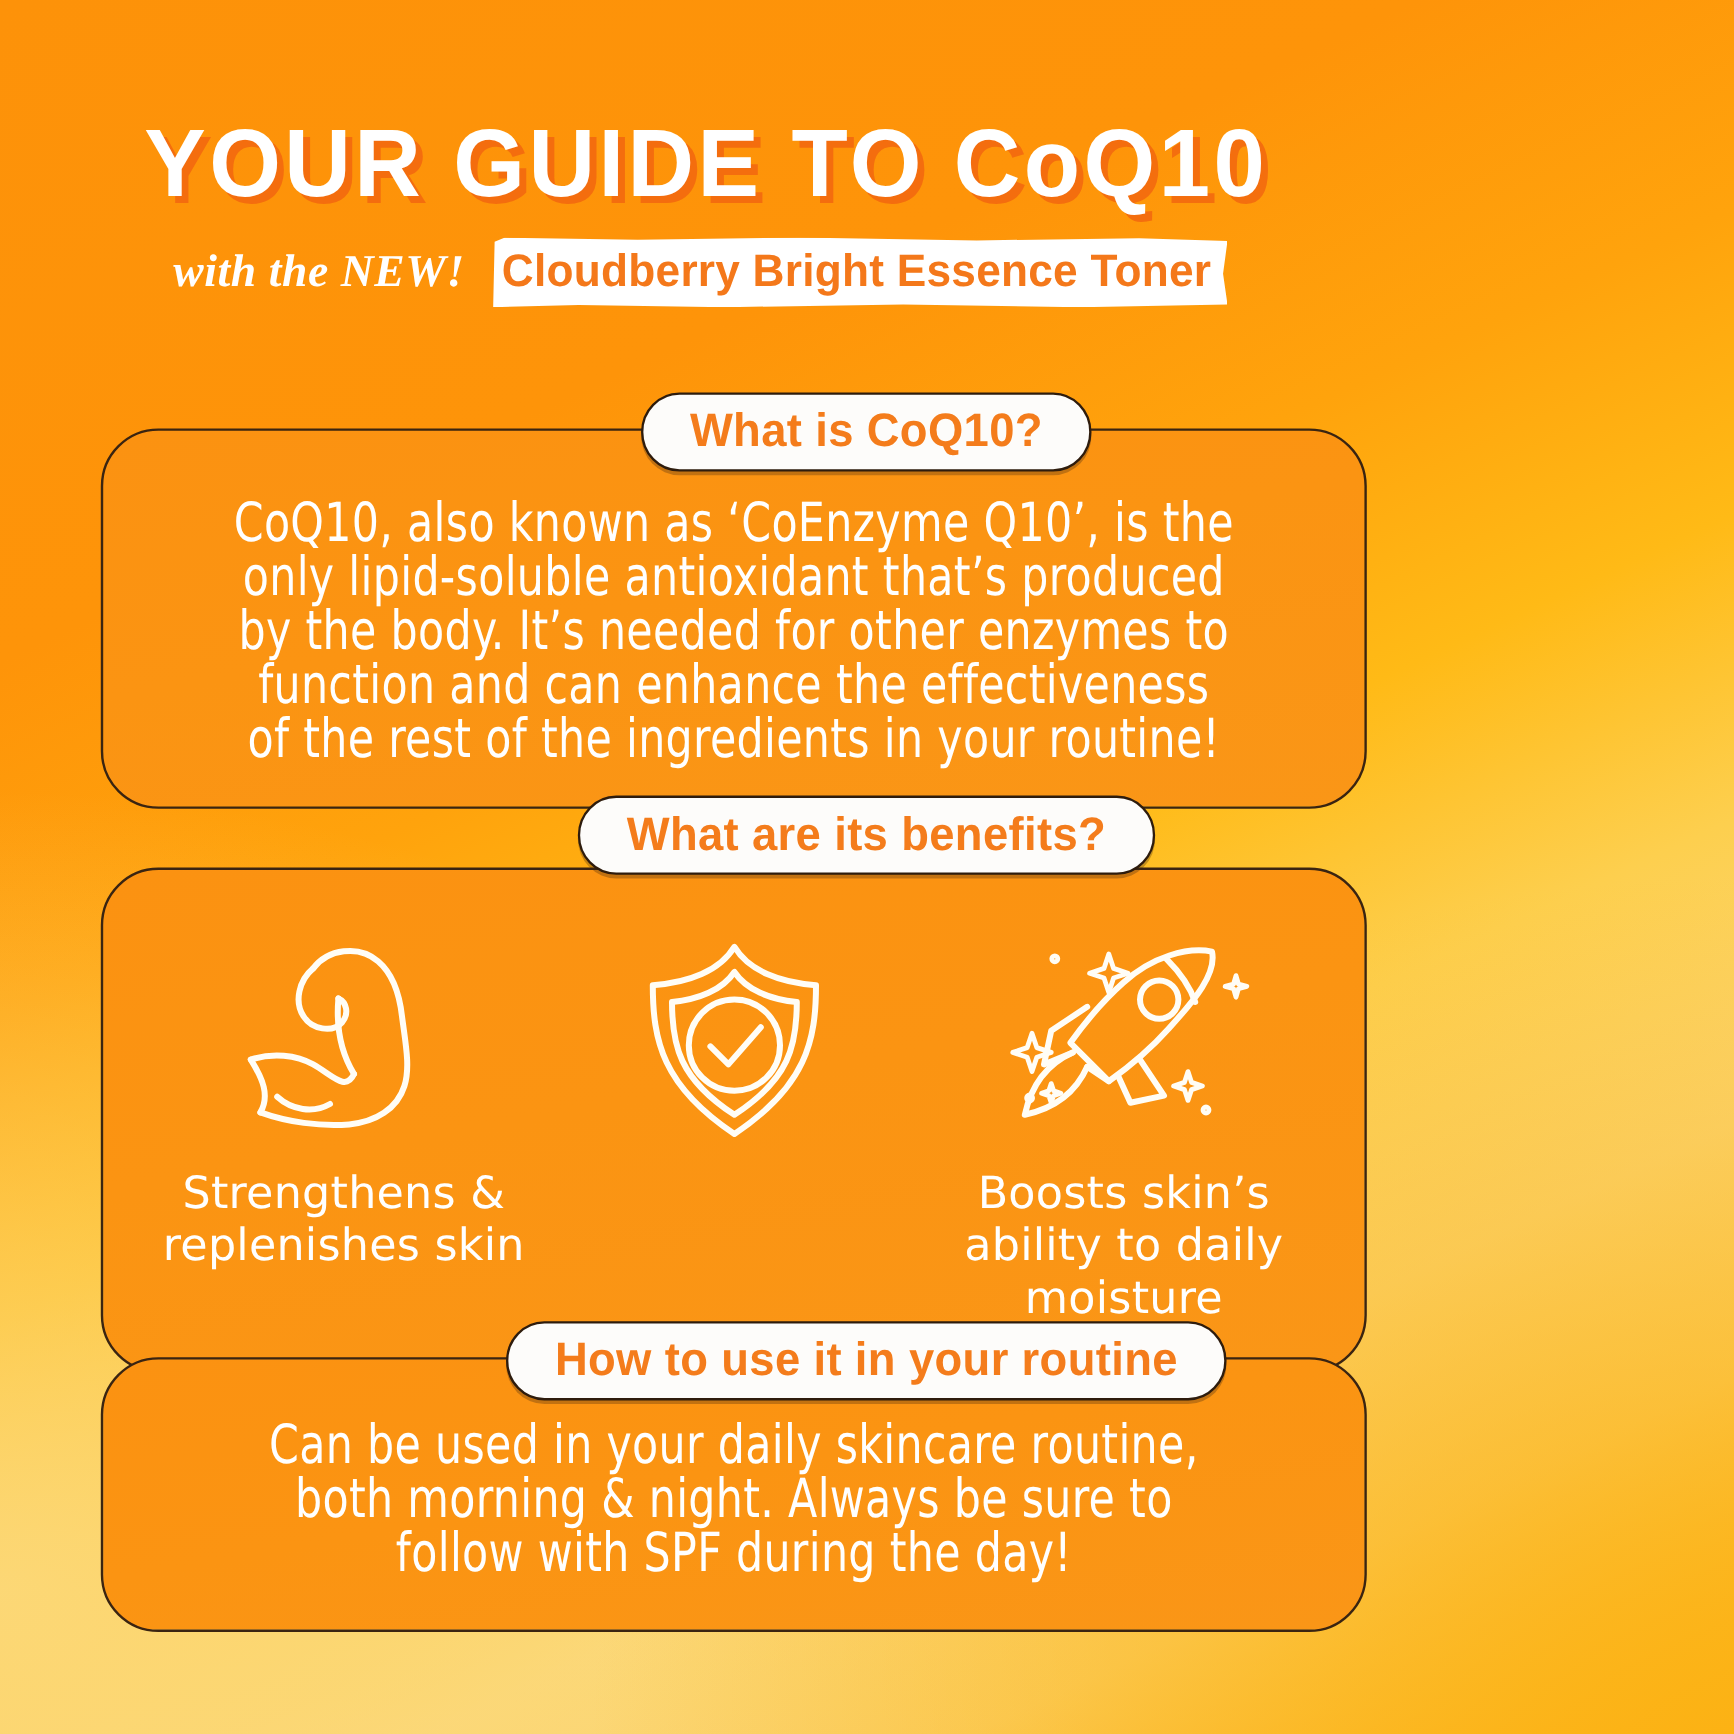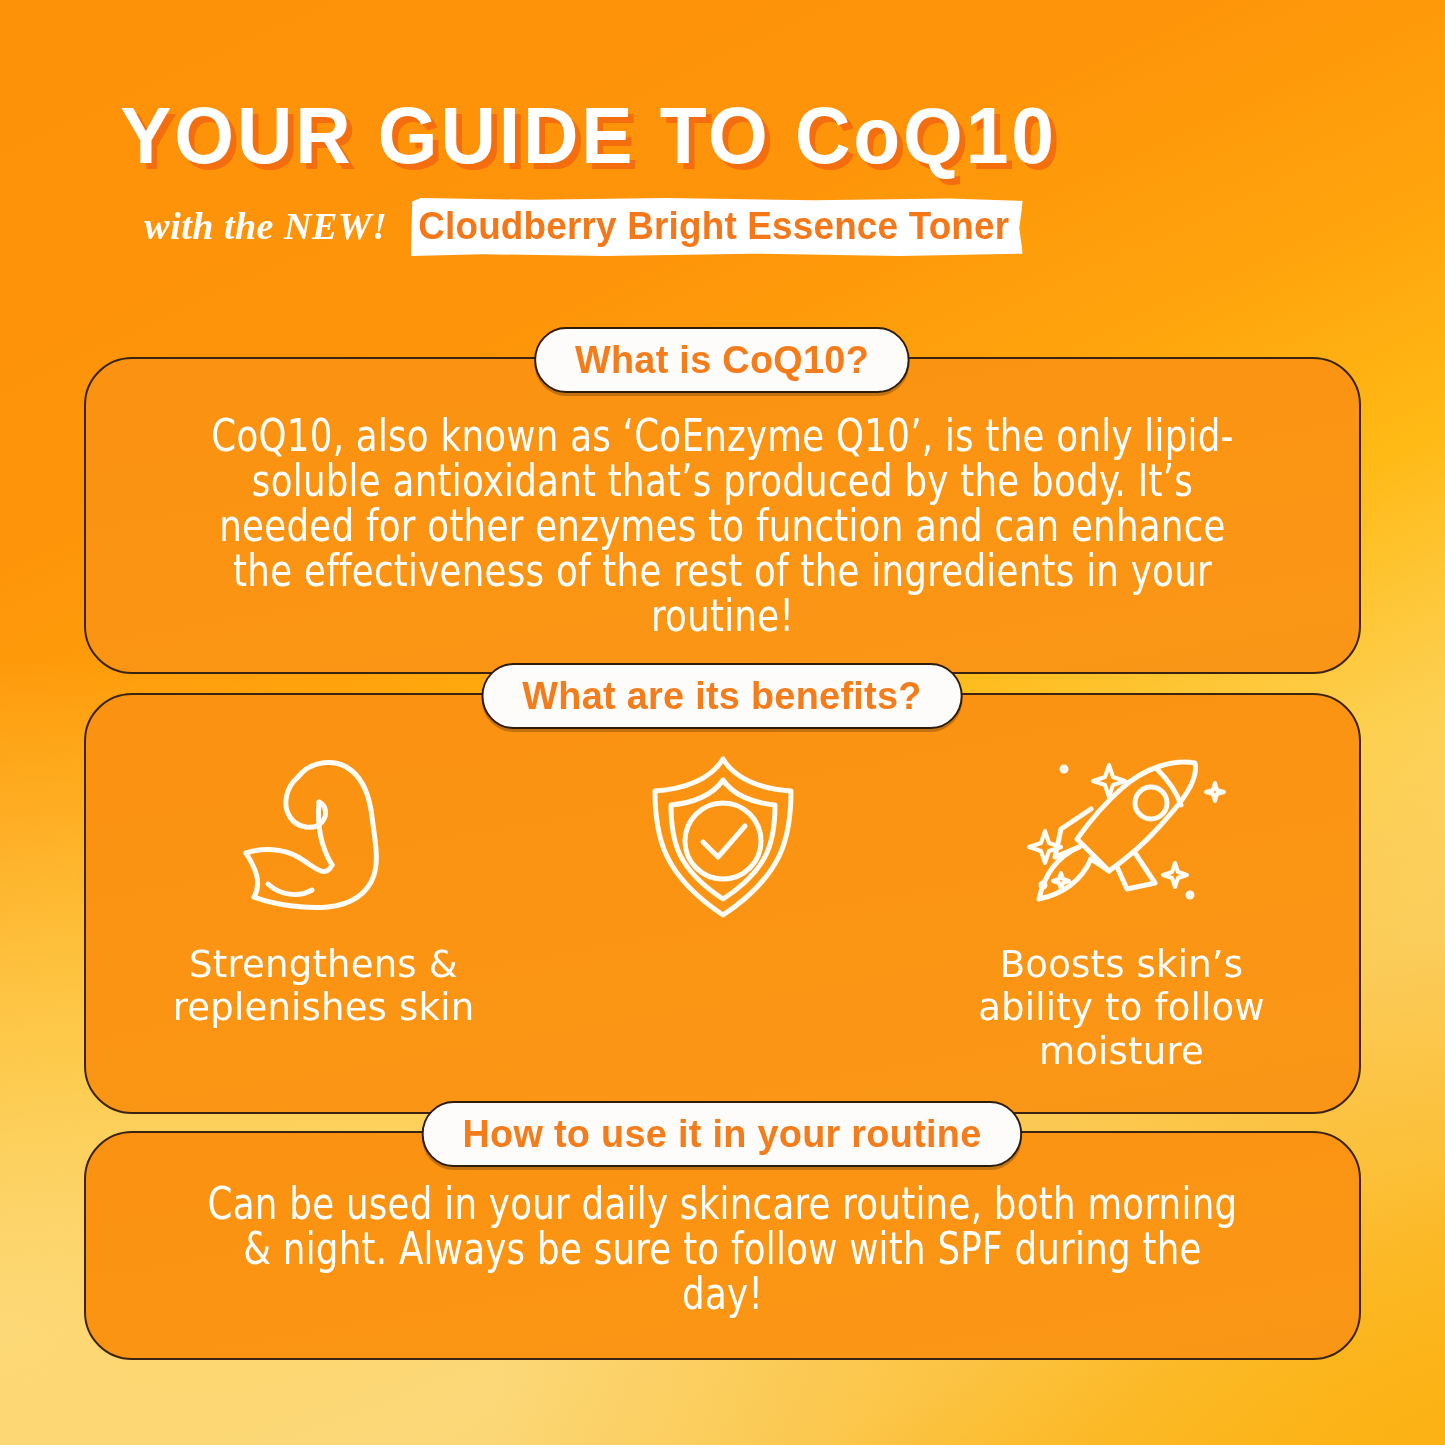--- a/index.html
+++ b/index.html
@@ -101,29 +101,29 @@
     clip-path: polygon(
       0.6% 6%, 2% 0%, 20% 3%, 42% 0%, 66% 4%, 88% 1%, 100% 5%,
       99.4% 52%, 100% 96%, 80% 100%, 56% 96%, 32% 100%, 12% 97%, 0.4% 100%
     );
   }
 
   
   .card {
     position: absolute;
     left: 84px;
-    width: 1277px;
+    width: 1055px;
     background: linear-gradient(170deg, #FB9211 0%, #FB9412 45%, #FA9617 100%);
     border: 2px solid #3A2411;
     border-radius: 48px;
     box-sizing: border-box;
     z-index: 2;
   }
   #card-what     { top: 357px;  height: 317px; }
-  #card-benefits { top: 693px;  height: 421px; padding-left: 48px; }
+  #card-benefits { top: 723px;  height: 421px; padding-left: 48px; }
   #card-howto    { top: 1131px; height: 229px; }
 
   .card-body {
     position: absolute;
     left: 50px;
     right: 50px;
     text-align: center;
     color: #FFFFFF;
     font-family: "DejaVu Sans Condensed", "Liberation Sans Narrow", "Liberation Sans", sans-serif;
     font-weight: 300;
@@ -273,21 +273,21 @@
             <path d="M28 84 L32 96 L44 100 L32 104 L28 116 L24 104 L12 100 L24 96 Z" stroke-width="4"></path>
             <path d="M92 18 L96 30 L108 34 L96 38 L92 50 L88 38 L76 34 L88 30 Z" stroke-width="4"></path>
             <path d="M158 116 L161 125 L170 128 L161 131 L158 140 L155 131 L146 128 L155 125 Z" stroke-width="4"></path>
             <path d="M198 36 L200 43 L207 45 L200 47 L198 54 L196 47 L189 45 L196 43 Z" stroke-width="4"></path>
             <path d="M44 126 L46 132 L52 134 L46 136 L44 142 L42 136 L36 134 L42 132 Z" stroke-width="4"></path>
             <circle cx="47" cy="22" r="2.5" stroke-width="4"></circle>
             <circle cx="26" cy="138" r="2.5" stroke-width="4"></circle>
             <circle cx="173" cy="148" r="2.5" stroke-width="4"></circle>
           </svg>
         </div>
-        <div class="benefit-caption">Boosts skin’s ability to follow moisture</div>
+        <div class="benefit-caption">Boosts skin’s ability to daily moisture</div>
       </div>
 
     </div>
   </div>
   <div class="pill" id="pill-benefits">What are its benefits?</div>
 
   <div class="card" id="card-howto">
     <div class="card-body" id="howto-text">Can be used in your daily skincare routine, both morning &amp; night. Always be sure to follow with SPF during the day!</div>
   </div>
   <div class="pill" id="pill-howto">How to use it in your routine</div>

